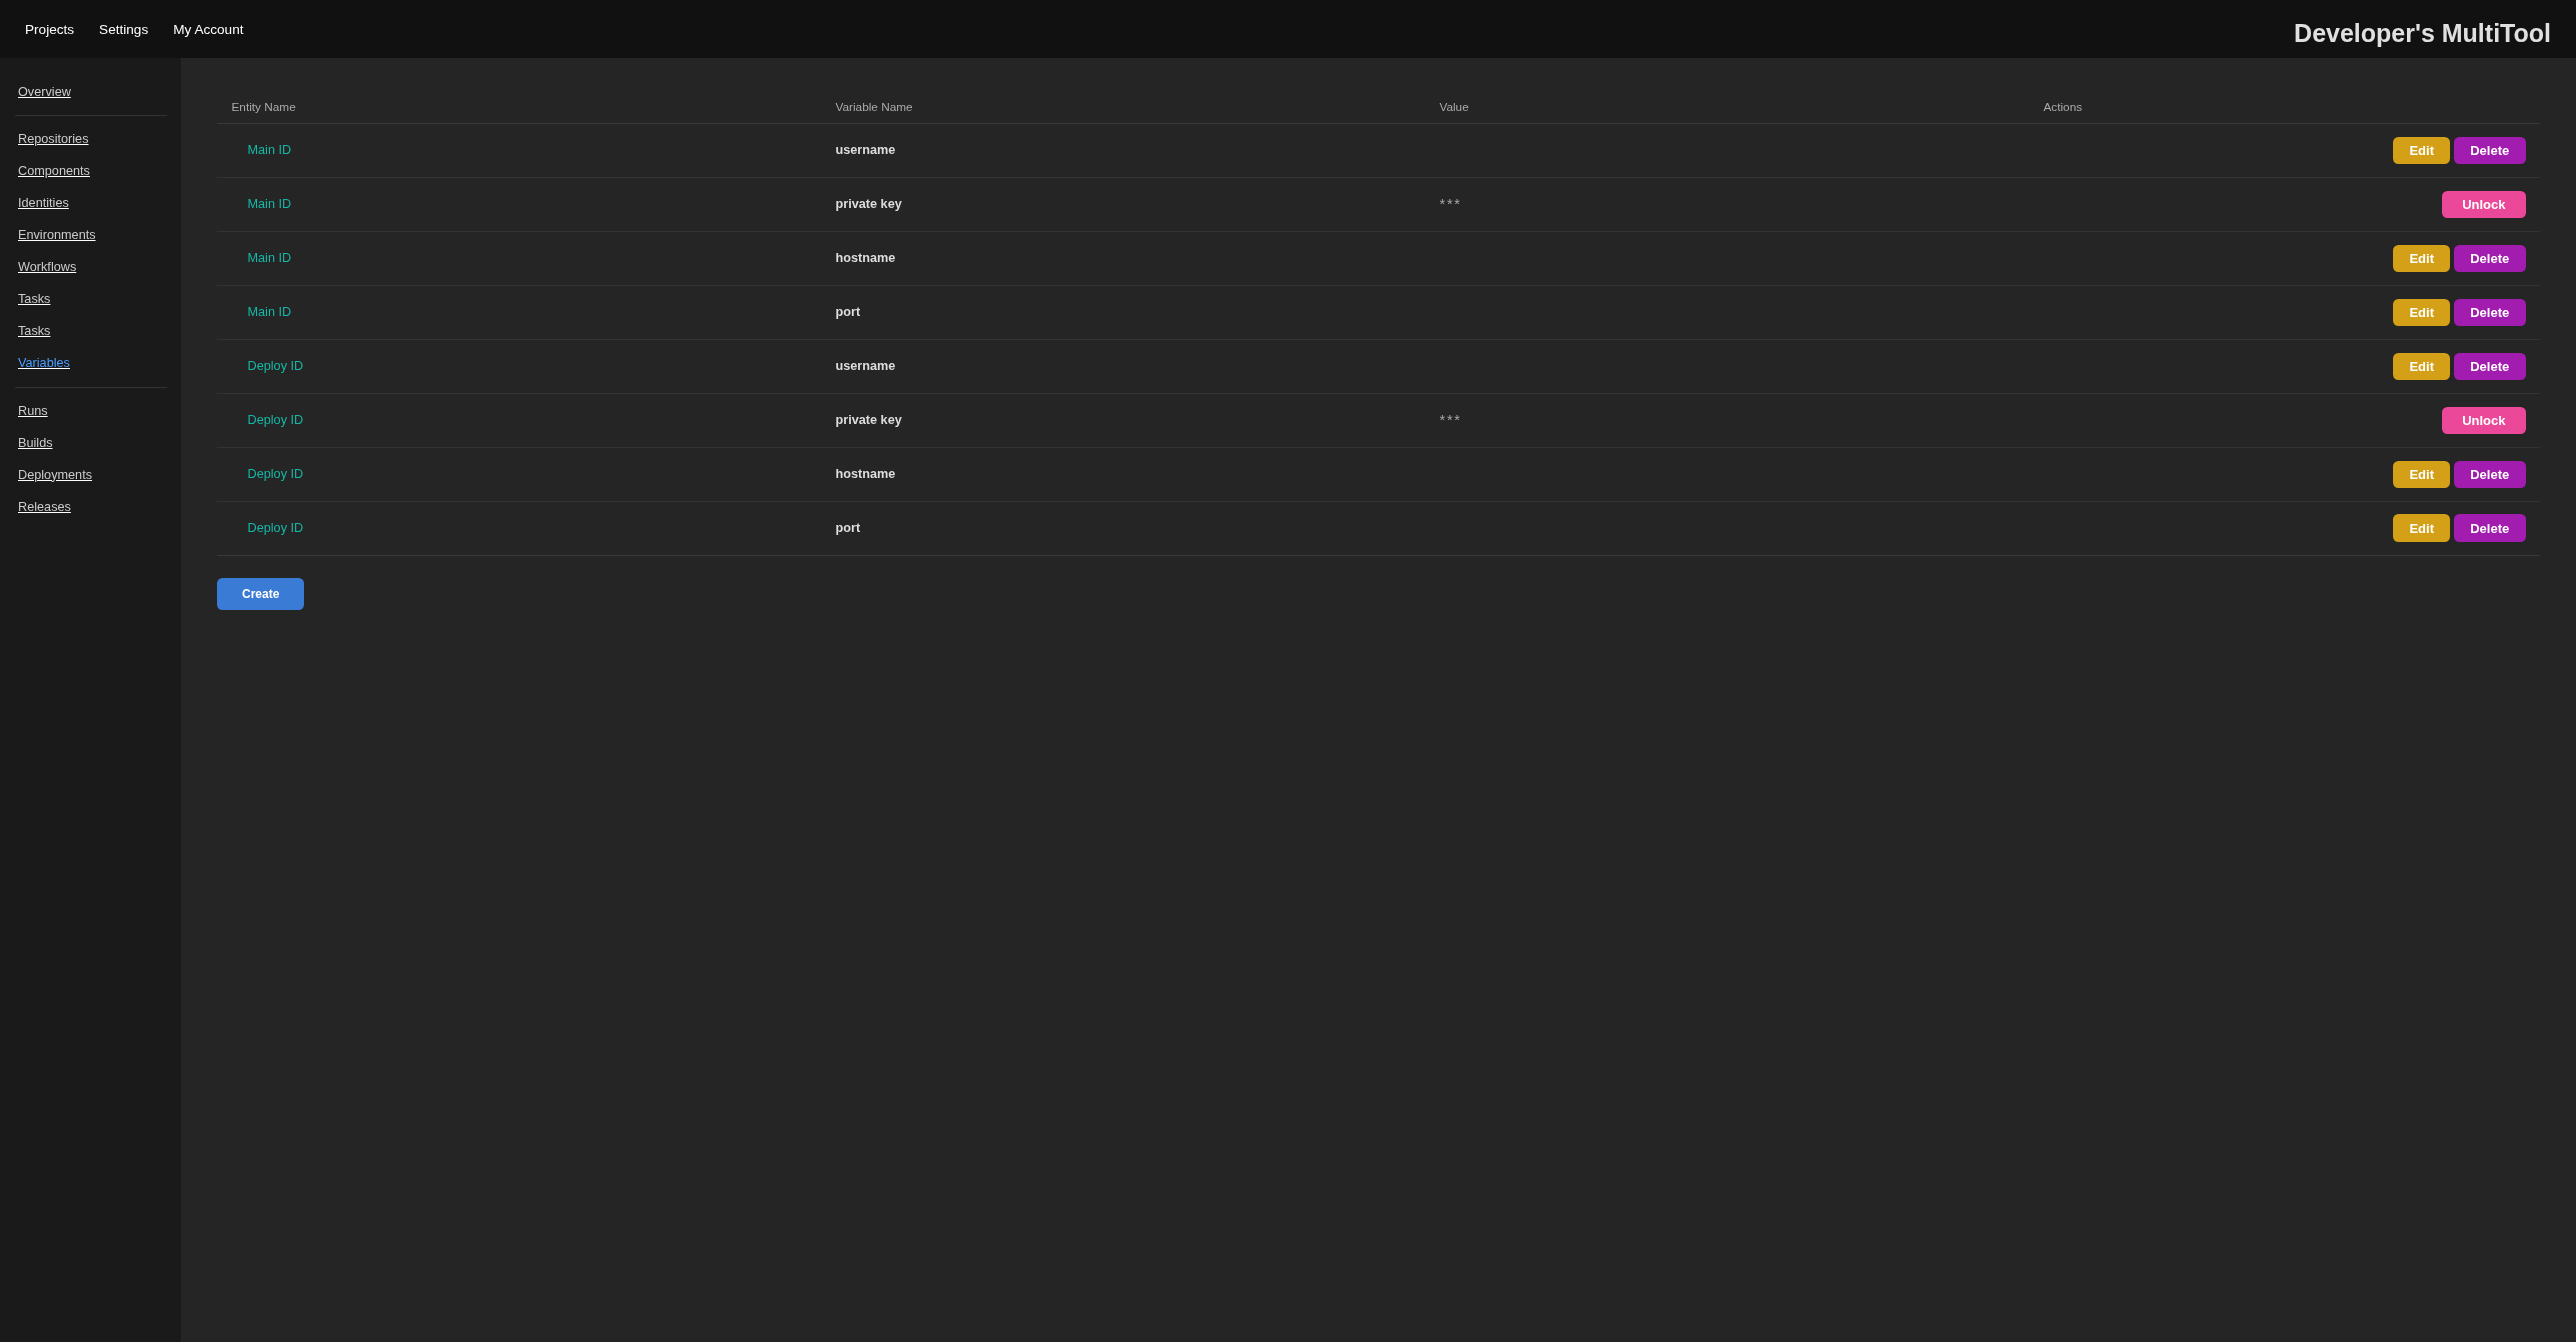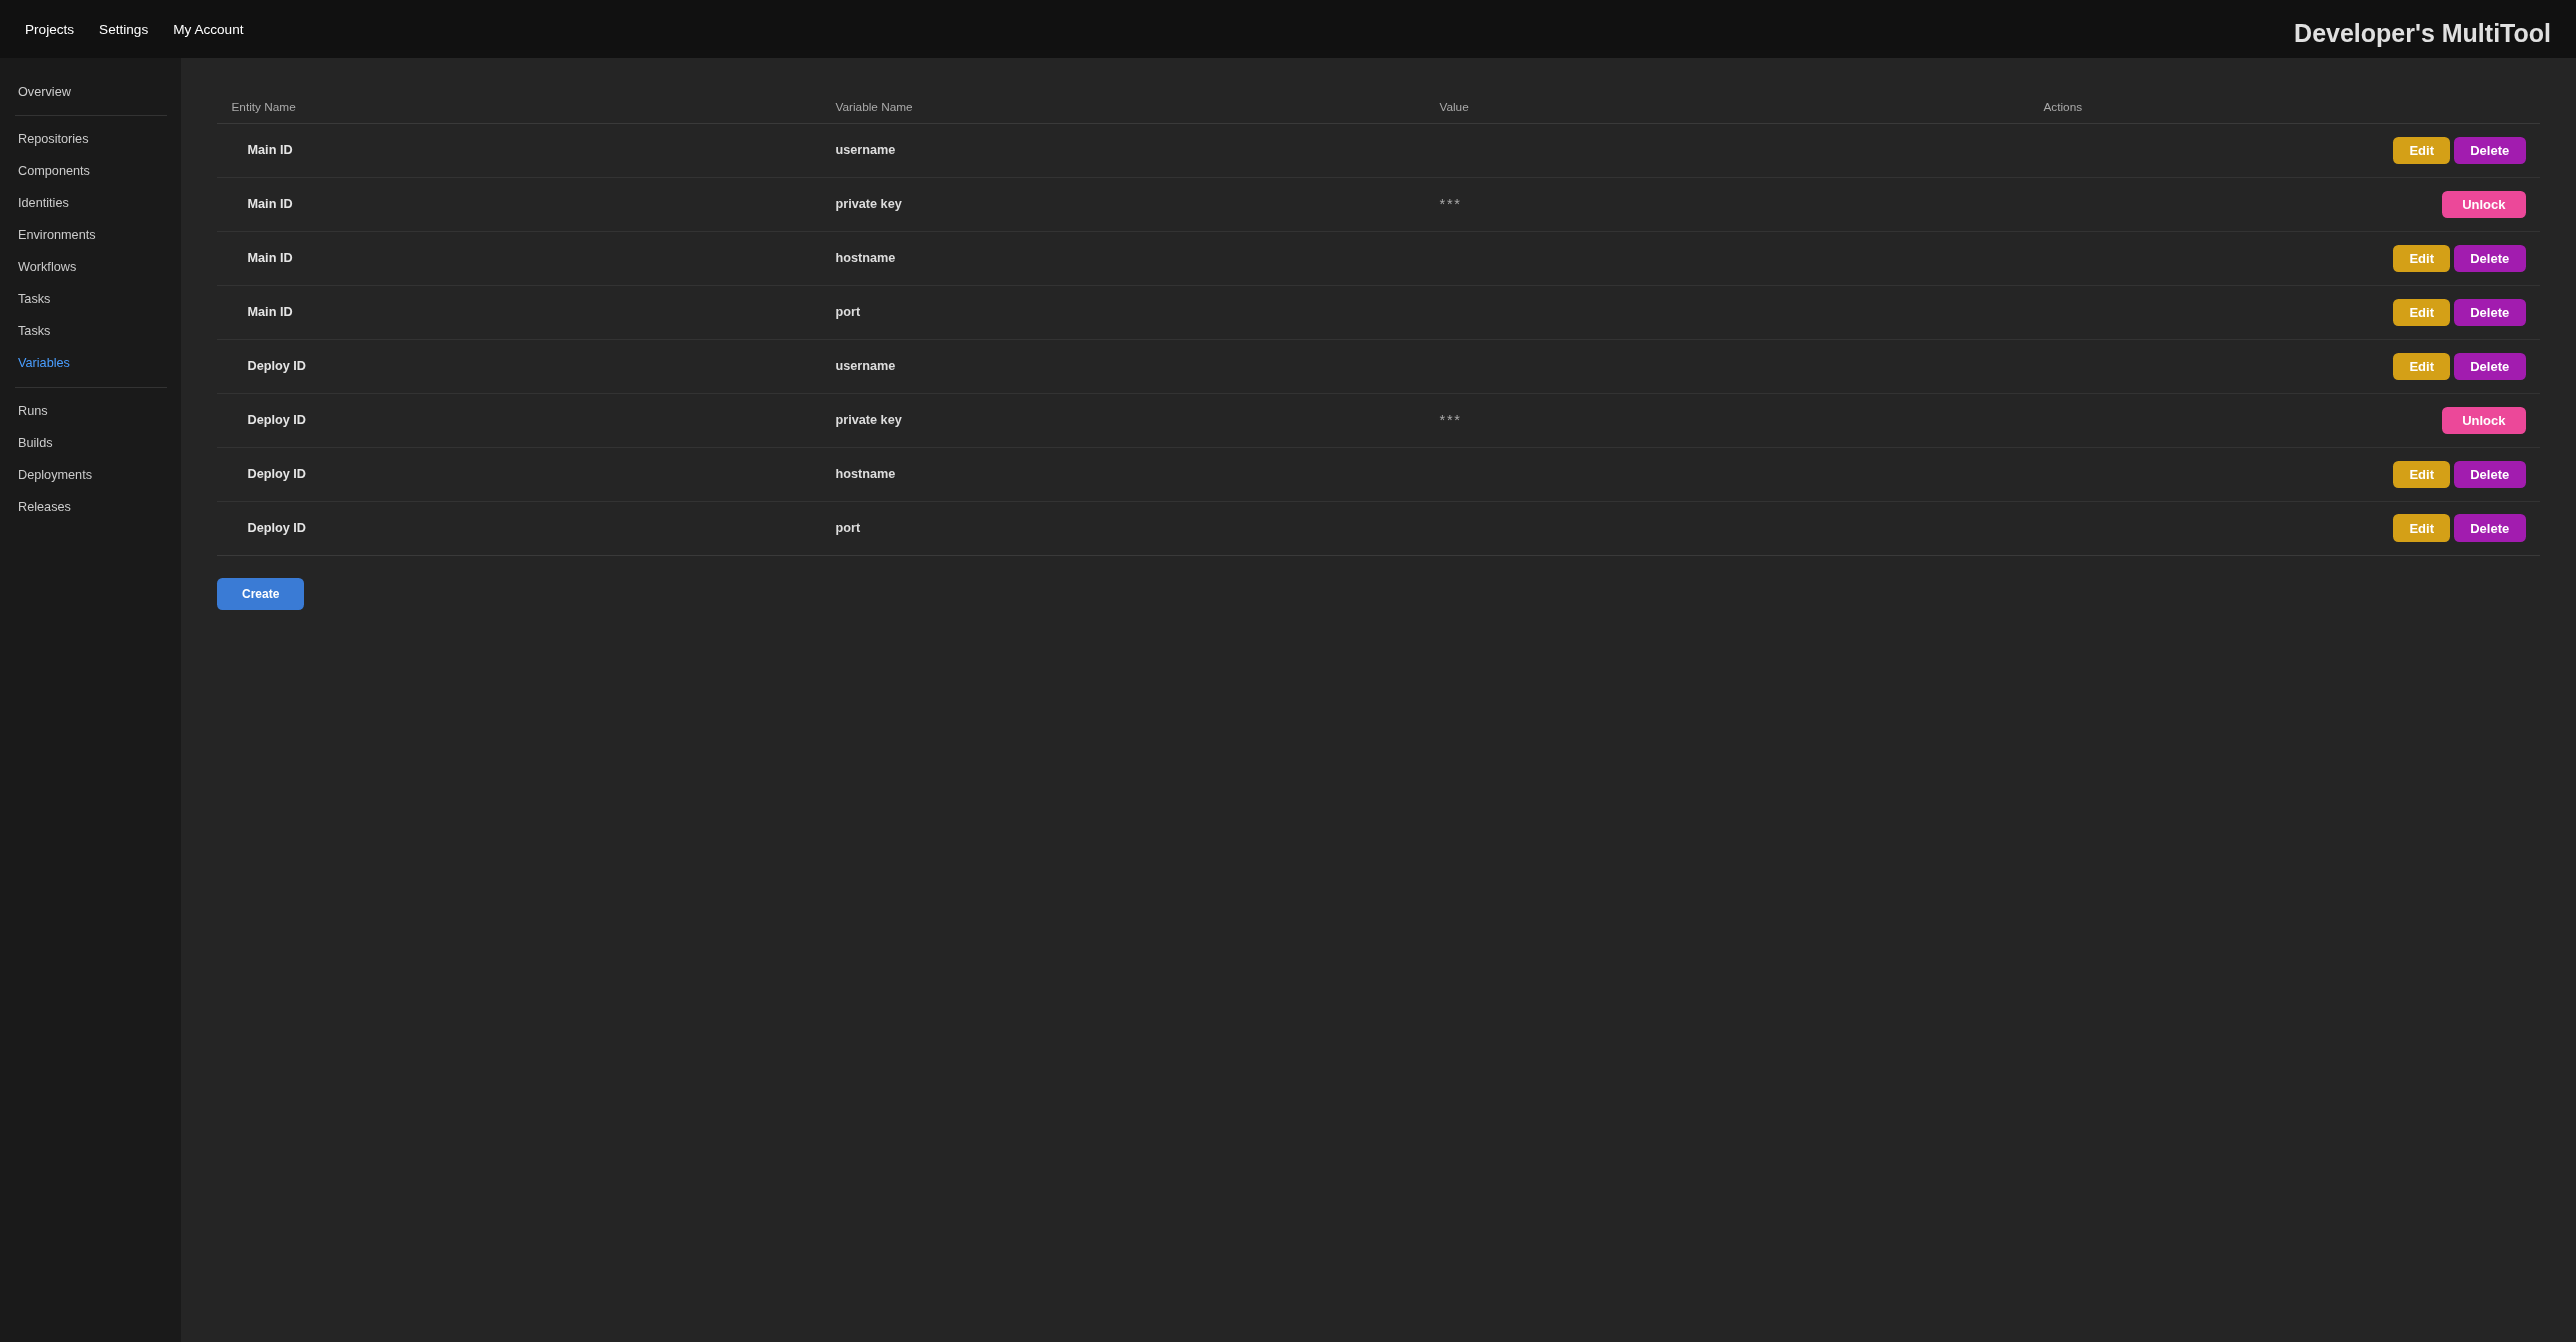--- a/index.html
+++ b/index.html
@@ -44,20 +44,21 @@
       flex: 1;
       overflow: hidden;
     }
     
     .sidebar {
       width: 181px;
       background: #1a1a1a;
       padding: 18px 0;
       flex-shrink: 0;
       overflow-y: auto;
+      text-decoration: underline;
     }
     .sidebar-item {
       padding: 9px 18px;
       font-size: 12.7px;
       color: #ccc;
       cursor: pointer;
     }
     .sidebar-item.active { color: #4a9eff; }
     .sidebar-divider {
       border: none;
@@ -136,22 +137,22 @@
       border-radius: 5.4px;
       border: none;
       cursor: pointer;
     }
     .value-masked {
       font-size: 14.5px;
       letter-spacing: 1.8px;
       color: #aaa;
     }
     .entity-name {
-      font-weight: 700;
-      color: #e5e5e5;
+      font-weight: 400;
+      color: #14b8a6;
       padding-left: 16px;
     }
     .variable-name {
       font-weight: 600;
       color: #ddd;
     }
   </style>
 </head>
 <body>
 

